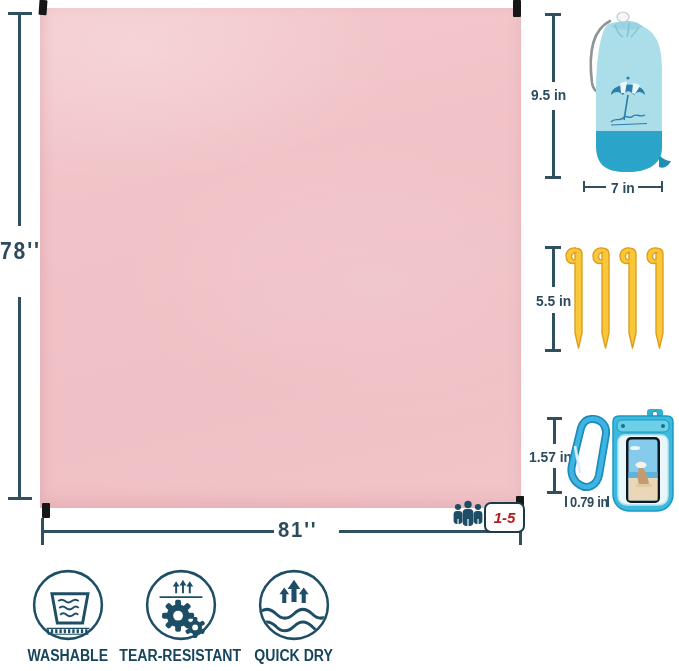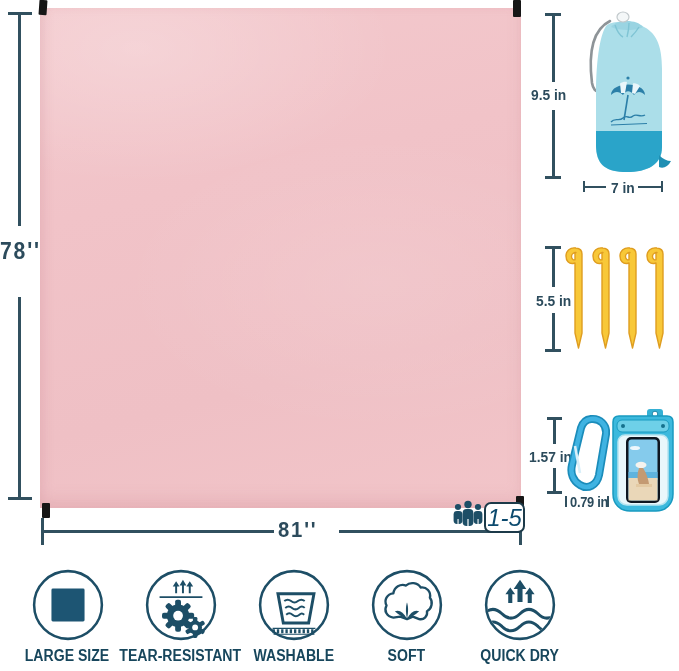--- a/index.html
+++ b/index.html
@@ -17,21 +17,21 @@
     background:
       radial-gradient(120% 60% at 20% 8%, rgba(255,255,255,.22), rgba(255,255,255,0) 45%),
       radial-gradient(90% 50% at 70% 55%, rgba(255,255,255,.10), rgba(255,255,255,0) 60%),
       linear-gradient(166deg,#f3c9cd 0%,#f1c3c8 35%,#efc0c5 70%,#f2c5c9 100%);
     box-shadow: inset 0 -10px 14px rgba(205,135,145,.22), inset 4px 0 8px rgba(205,135,145,.12);
   }
   .tab{background:#161616;border-radius:1px;}
   .capbox{
     position:absolute;display:flex;align-items:center;justify-content:center;
     background:#fff;border:2.5px solid #1c3a49;border-radius:7px;
-    color:#0c4a6e;font-weight:normal;font-style:italic;font-size:24px;
+    color:#b91c1c;font-weight:bold;font-style:italic;font-size:15px;
   }
   .features{
     position:absolute;left:0;top:568px;width:679px;
     display:grid;grid-template-columns:repeat(6,113px);padding-left:11px;
   }
   .feature{display:flex;flex-direction:column;align-items:center;}
   .feature .lbl{
     margin-top:5px;color:#17465c;font-weight:bold;font-size:16px;white-space:nowrap;
     transform:scaleX(.88);transform-origin:center;
   }
@@ -163,90 +163,71 @@
       <rect x="17.5" y="70" width="29" height="22.5" fill="#ead7b8"></rect>
       <ellipse cx="24" cy="40" rx="5" ry="2" fill="#ffffff" opacity="0.85"></ellipse>
       <ellipse cx="30" cy="57" rx="5.5" ry="3.2" fill="#f5f3ee"></ellipse>
       <path d="M28,60 C26,66 26,71 28,76 L38,76 C37,69 34,63 32,60 Z" fill="#c49a72"></path>
       <path d="M25,76 L41,76 L41,79 L25,79 Z" fill="#e3c9a2"></path>
     </g>
   </svg>
 
   <div class="features">
 
-    <div class="feature">
-      <svg width="74" height="74" viewBox="0 0 76 76">
-        <circle cx="38" cy="38" r="34.8" fill="#fff" stroke="#1d4e66" stroke-width="2.6"></circle>
-        <rect x="21" y="21" width="34" height="34" rx="1.5" fill="#1d5573"></rect>
-      </svg>
-      <span class="lbl">LARGE SIZE</span>
-    </div>
-
-
-    <div class="feature">
-      <svg width="74" height="74" viewBox="0 0 76 76">
-        <circle cx="38" cy="38" r="34.8" fill="#fff" stroke="#1d4e66" stroke-width="2.6"></circle>
-        <path d="M16,30 L60,30" stroke="#1d4e66" stroke-width="1.8"></path>
-        <g fill="#1d4e66">
-          <path d="M32,26 L32,19 L29.5,19 L33,13.5 L36.5,19 L34,19 L34,26 Z"></path>
-          <path d="M39,26 L39,18 L36.5,18 L40,12 L43.5,18 L41,18 L41,26 Z"></path>
-          <path d="M46,26 L46,19 L43.5,19 L47,13.5 L50.5,19 L48,19 L48,26 Z"></path>
-        </g>
-        <g transform="translate(35,49)" fill="#1d4e66">
-          <rect x="-3" y="-16.5" width="6" height="9" rx="2"></rect>
-          <rect x="-3" y="-16.5" width="6" height="9" rx="2" transform="rotate(45)"></rect>
-          <rect x="-3" y="-16.5" width="6" height="9" rx="2" transform="rotate(90)"></rect>
-          <rect x="-3" y="-16.5" width="6" height="9" rx="2" transform="rotate(135)"></rect>
-          <rect x="-3" y="-16.5" width="6" height="9" rx="2" transform="rotate(180)"></rect>
-          <rect x="-3" y="-16.5" width="6" height="9" rx="2" transform="rotate(225)"></rect>
-          <rect x="-3" y="-16.5" width="6" height="9" rx="2" transform="rotate(270)"></rect>
-          <rect x="-3" y="-16.5" width="6" height="9" rx="2" transform="rotate(315)"></rect>
-          <circle r="11.5"></circle>
-          <circle r="5" fill="#fff"></circle>
-        </g>
-        <g transform="translate(52.5,61)" fill="#1d4e66">
-          <rect x="-2.3" y="-10.8" width="4.6" height="6" rx="1.5"></rect>
-          <rect x="-2.3" y="-10.8" width="4.6" height="6" rx="1.5" transform="rotate(60)"></rect>
-          <rect x="-2.3" y="-10.8" width="4.6" height="6" rx="1.5" transform="rotate(120)"></rect>
-          <rect x="-2.3" y="-10.8" width="4.6" height="6" rx="1.5" transform="rotate(180)"></rect>
-          <rect x="-2.3" y="-10.8" width="4.6" height="6" rx="1.5" transform="rotate(240)"></rect>
-          <rect x="-2.3" y="-10.8" width="4.6" height="6" rx="1.5" transform="rotate(300)"></rect>
-          <circle r="7"></circle>
-          <circle r="3" fill="#fff"></circle>
-        </g>
-      </svg>
-      <span class="lbl">TEAR-RESISTANT</span>
-    </div>
+
 
     <div class="feature">
       <svg width="74" height="74" viewBox="0 0 76 76">
         <circle cx="38" cy="38" r="34.8" fill="#fff" stroke="#1d4e66" stroke-width="2.6"></circle>
         <path d="M21.5,26.5 L58.5,26.5 L53,56.5 L27,56.5 Z" fill="none" stroke="#1d4e66" stroke-width="3" stroke-linejoin="miter"></path>
         <path d="M28,34 q3.5,-3 7,0 q3.5,3 7,0 q3.5,-3 7,0" fill="none" stroke="#1d4e66" stroke-width="2"></path>
         <path d="M29,41 q3.5,-3 7,0 q3.5,3 7,0 q3,-3 6,0" fill="none" stroke="#1d4e66" stroke-width="2"></path>
         <path d="M30,48 q3,-3 6.5,0 q3.5,3 7,0 q2.5,-2.5 5,0" fill="none" stroke="#1d4e66" stroke-width="2"></path>
         <path d="M16,62 L60,62" stroke="#1d4e66" stroke-width="1.2"></path>
         <path d="M16,65 L60,65" stroke="#1d4e66" stroke-width="4" stroke-dasharray="2.4 2"></path>
         <path d="M17,68 L59,68" stroke="#1d4e66" stroke-width="1.2"></path>
       </svg>
       <span class="lbl">WASHABLE</span>
     </div>
 
     <div class="feature">
       <svg width="74" height="74" viewBox="0 0 76 76">
         <circle cx="38" cy="38" r="34.8" fill="#fff" stroke="#1d4e66" stroke-width="2.6"></circle>
-        <path d="M24,51 C17,50 14,43.5 17,38.5 C14,33 17.5,26.5 24,26 C25,19.5 31,16 37,18 C41,14 49,15 52,20 C58,19 63,24.5 61.5,30.5 C65,34.5 63.5,42 58.5,44.5 C59.5,49.5 55.5,53.5 50.5,52.5 L44,50 L38,52.5 L31,50 Z" fill="#fff" stroke="#1d4e66" stroke-width="2.4" stroke-linejoin="round"></path>
+        <path d="M16,30 L60,30" stroke="#1d4e66" stroke-width="1.8"></path>
         <g fill="#1d4e66">
-          <path d="M38,52 C34,45 30,42.5 25.5,44.5 C29.5,48 33.5,50.8 38,52 Z"></path>
-          <path d="M38,52 C42,45 46,42.5 50.5,44.5 C46.5,48 42.5,50.8 38,52 Z"></path>
-          <path d="M38,52 C36.3,44.5 36.8,39 38,35.5 C39.2,39 39.7,44.5 38,52 Z"></path>
+          <path d="M32,26 L32,19 L29.5,19 L33,13.5 L36.5,19 L34,19 L34,26 Z"></path>
+          <path d="M39,26 L39,18 L36.5,18 L40,12 L43.5,18 L41,18 L41,26 Z"></path>
+          <path d="M46,26 L46,19 L43.5,19 L47,13.5 L50.5,19 L48,19 L48,26 Z"></path>
+        </g>
+        <g transform="translate(35,49)" fill="#1d4e66">
+          <rect x="-3" y="-16.5" width="6" height="9" rx="2"></rect>
+          <rect x="-3" y="-16.5" width="6" height="9" rx="2" transform="rotate(45)"></rect>
+          <rect x="-3" y="-16.5" width="6" height="9" rx="2" transform="rotate(90)"></rect>
+          <rect x="-3" y="-16.5" width="6" height="9" rx="2" transform="rotate(135)"></rect>
+          <rect x="-3" y="-16.5" width="6" height="9" rx="2" transform="rotate(180)"></rect>
+          <rect x="-3" y="-16.5" width="6" height="9" rx="2" transform="rotate(225)"></rect>
+          <rect x="-3" y="-16.5" width="6" height="9" rx="2" transform="rotate(270)"></rect>
+          <rect x="-3" y="-16.5" width="6" height="9" rx="2" transform="rotate(315)"></rect>
+          <circle r="11.5"></circle>
+          <circle r="5" fill="#fff"></circle>
+        </g>
+        <g transform="translate(52.5,61)" fill="#1d4e66">
+          <rect x="-2.3" y="-10.8" width="4.6" height="6" rx="1.5"></rect>
+          <rect x="-2.3" y="-10.8" width="4.6" height="6" rx="1.5" transform="rotate(60)"></rect>
+          <rect x="-2.3" y="-10.8" width="4.6" height="6" rx="1.5" transform="rotate(120)"></rect>
+          <rect x="-2.3" y="-10.8" width="4.6" height="6" rx="1.5" transform="rotate(180)"></rect>
+          <rect x="-2.3" y="-10.8" width="4.6" height="6" rx="1.5" transform="rotate(240)"></rect>
+          <rect x="-2.3" y="-10.8" width="4.6" height="6" rx="1.5" transform="rotate(300)"></rect>
+          <circle r="7"></circle>
+          <circle r="3" fill="#fff"></circle>
         </g>
       </svg>
-      <span class="lbl">SOFT</span>
+      <span class="lbl">TEAR-RESISTANT</span>
     </div>
+
 
     <div class="feature">
       <svg width="74" height="74" viewBox="0 0 76 76">
         <defs>
             <clipPath id="qdclip">
               <circle cx="38" cy="38" r="33.5"></circle>
             </clipPath>
           </defs>
         <circle cx="38" cy="38" r="34.8" fill="#fff" stroke="#1d4e66" stroke-width="2.6"></circle>
         <g clip-path="url(#qdclip)">

